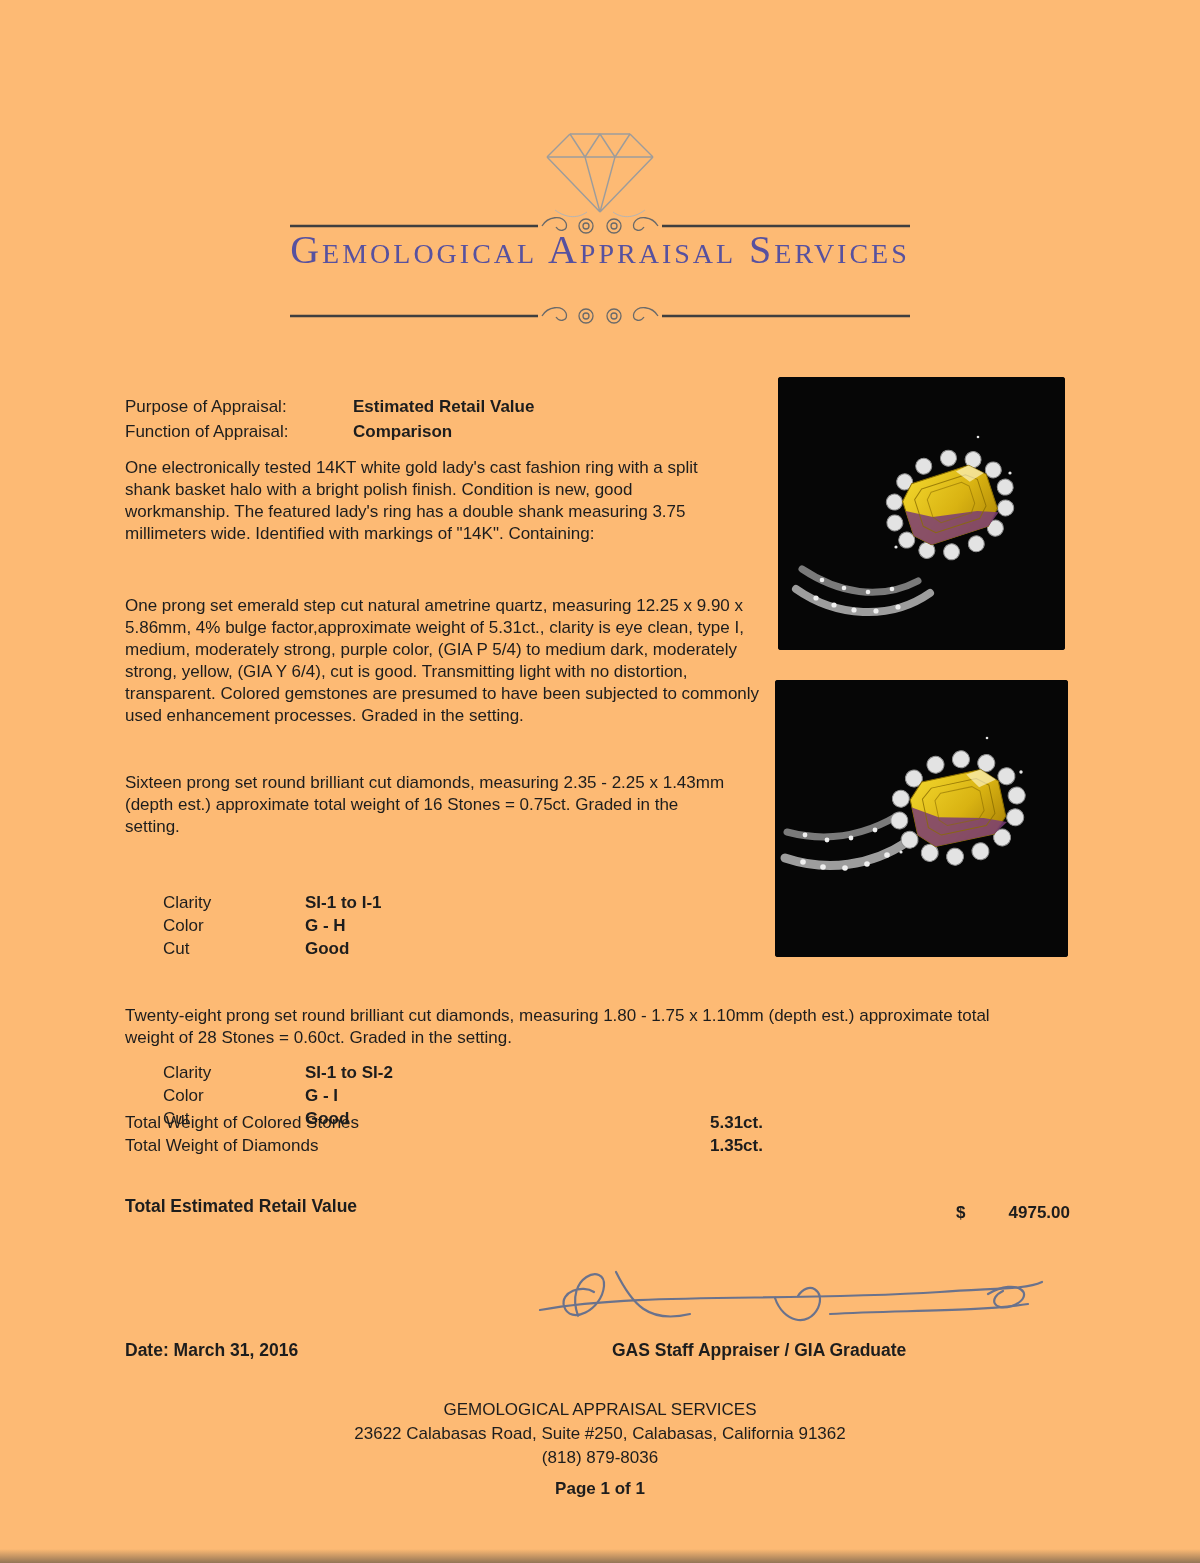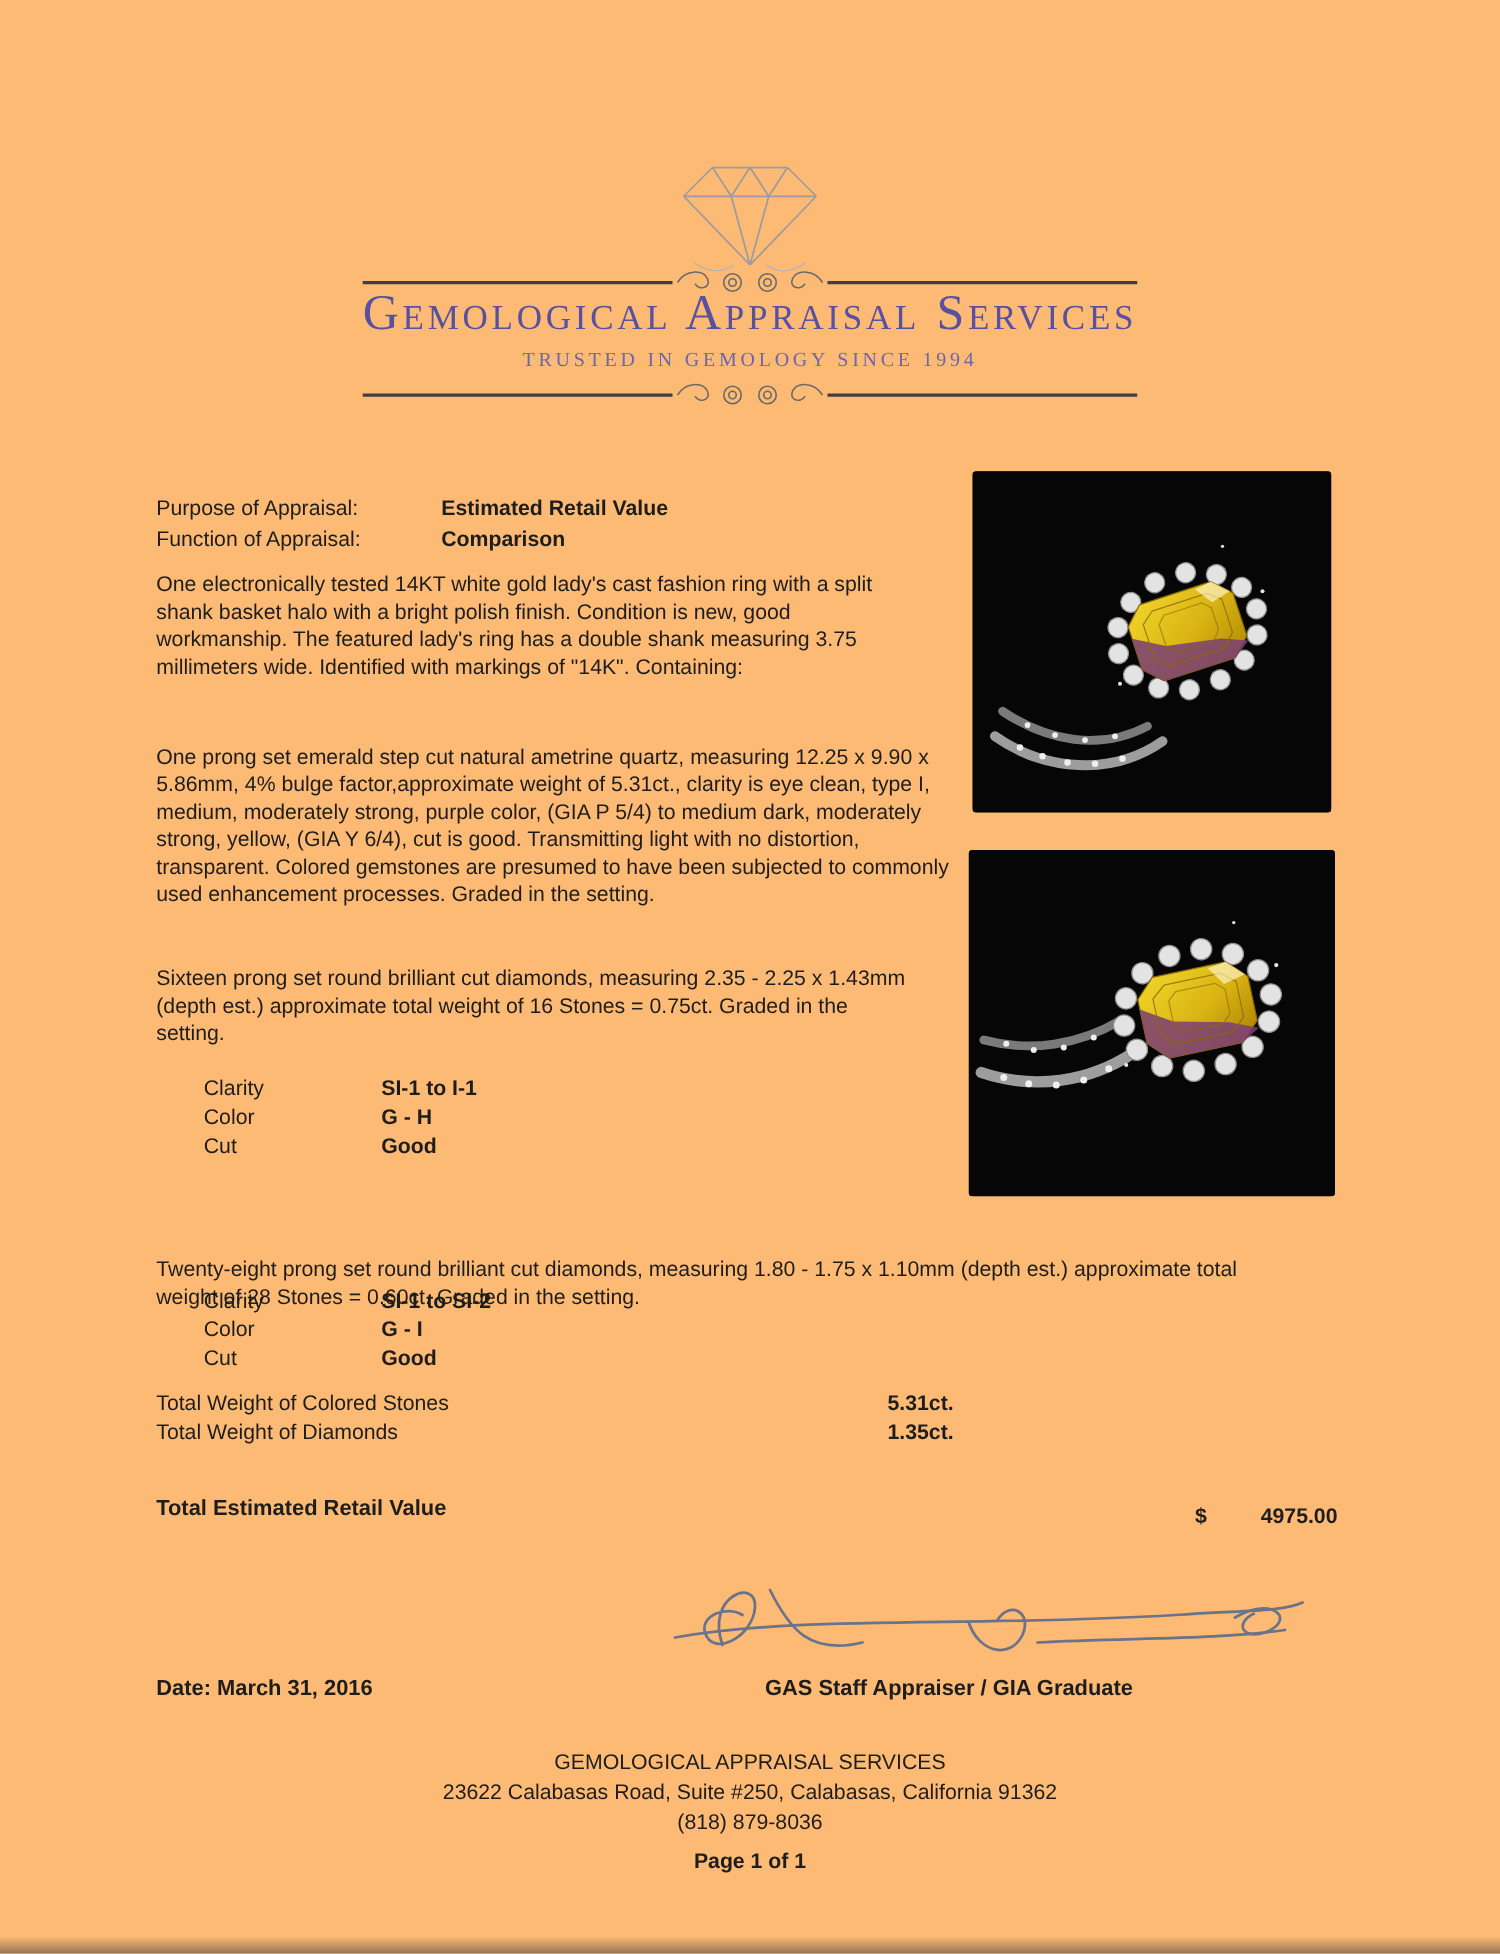--- a/index.html
+++ b/index.html
@@ -39,21 +39,21 @@
   
   .txt { font-size:17px; line-height:22px; }
   .abs { position:absolute; }
   .b { font-weight:bold; }
 
   .meta-row { height:25px; }
   .meta-label { display:inline-block; width:228px; }
 
   .para { position:absolute; left:125px; font-size:17px; line-height:22px; }
 
-  .grade-table { position:absolute; left:163px; }
+  .grade-table { position:absolute; left:163px;margin-top:32px; }
   .grade-row { height:23px; }
   .grade-label { display:inline-block; width:142px; }
   .grade-value { font-weight:bold; }
 
   .totals { position:absolute; left:125px; }
   .total-row { height:23px; }
   .total-label { display:inline-block; width:585px; }
   .total-value { font-weight:bold; }
 
   .grand-label { position:absolute; left:125px; top:1196px; font-weight:bold; font-size:17.5px; }
@@ -112,21 +112,20 @@
         <circle cx="296" cy="14" r="7"></circle>
         <circle cx="296" cy="14" r="3"></circle>
         <circle cx="324" cy="14" r="7"></circle>
         <circle cx="324" cy="14" r="3"></circle>
         <path d="M368,14 C362,4 348,3 344,11 C341,18 350,21 354,15"></path>
       </g>
     </svg>
   </div>
 
   <div class="brand-title">Gemological Appraisal Services</div>
-  <div class="brand-tagline">Trusted in Gemology Since 1994</div>
 
   <div class="rule rule-bottom">
     <svg width="620" height="28" viewBox="0 0 620 28" fill="none">
       <path d="M0,14 L248,14" stroke="#3f3f3f" stroke-width="2.6"></path>
       <path d="M372,14 L620,14" stroke="#3f3f3f" stroke-width="2.6"></path>
       <g stroke="#6a6a6a" stroke-width="1.3">
         <path d="M252,14 C258,4 272,3 276,11 C279,18 270,21 266,15"></path>
         <circle cx="296" cy="14" r="7"></circle>
         <circle cx="296" cy="14" r="3"></circle>
         <circle cx="324" cy="14" r="7"></circle>

